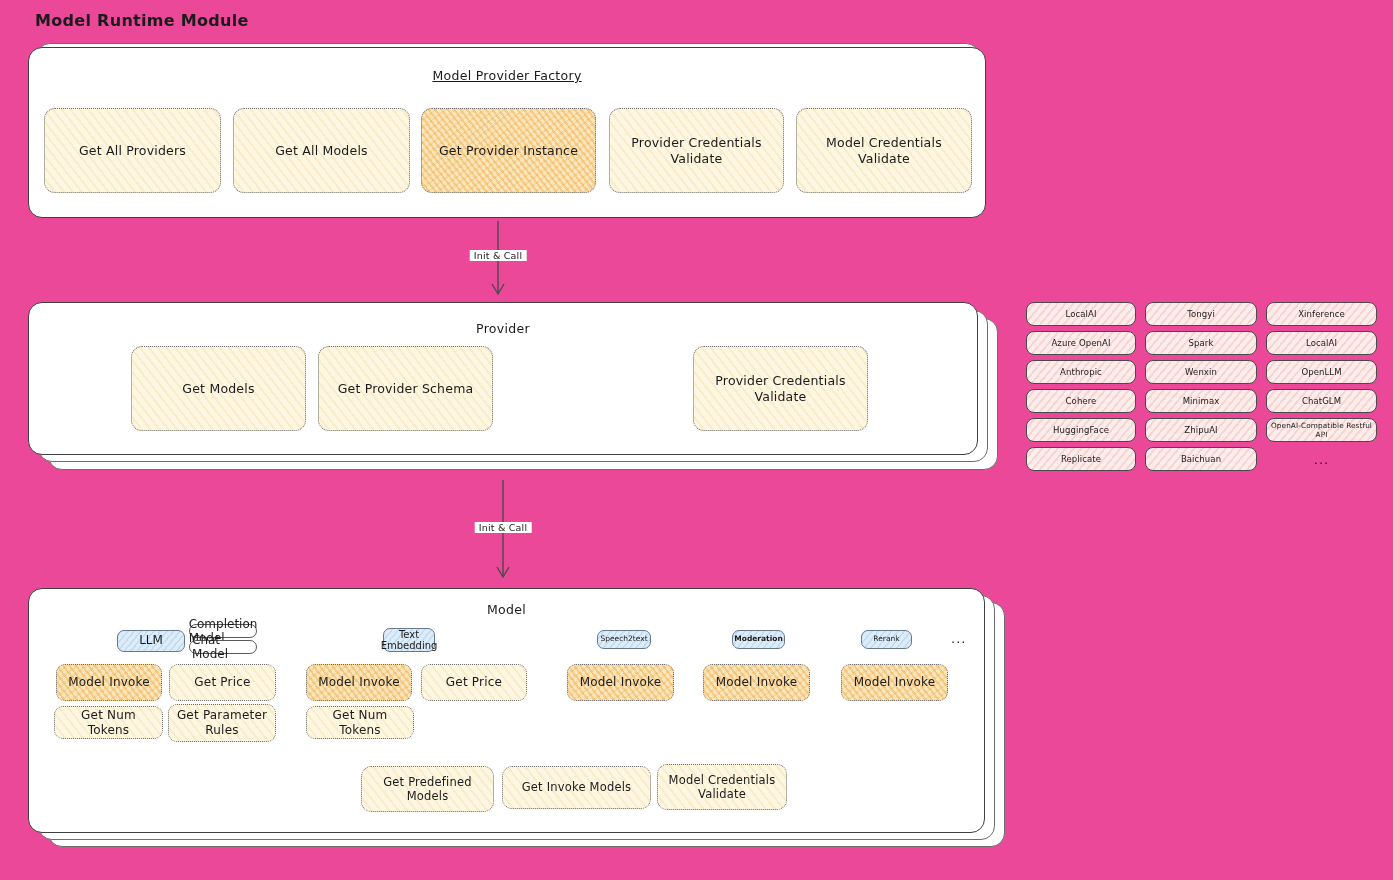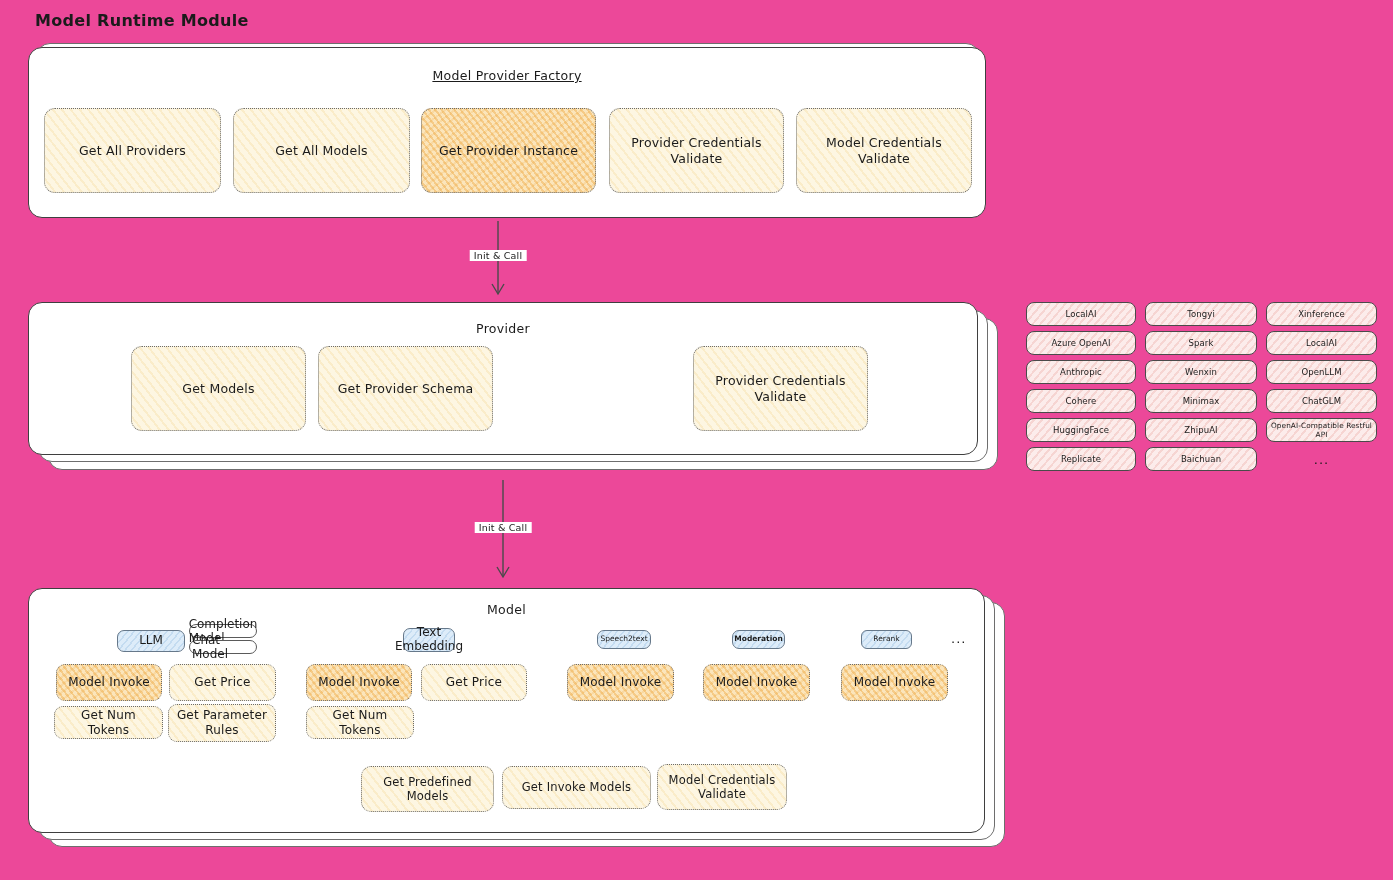--- a/index.html
+++ b/index.html
@@ -107,24 +107,24 @@
   </div>
 
   <div class="abs frame-back" style="left:48px;top:602px;width:957px;height:245px;"></div>
   <div class="abs frame-back" style="left:38px;top:595px;width:957px;height:245px;"></div>
   <div class="abs frame" style="left:28px;top:588px;width:957px;height:245px;">
     <div class="frame-title" style="top:13px;">Model</div>
 
     <div class="abs tag" style="left:88px;top:41px;width:68px;height:22px;font-size:12px;">LLM</div>
     <div class="abs tag-plain" style="left:160px;top:35px;width:68px;height:14px;">Completion Model</div>
     <div class="abs tag-plain" style="left:160px;top:51px;width:68px;height:14px;">Chat Model</div>
-    <div class="abs tag" style="left:354px;top:39px;width:52px;height:24px;font-size:12px;margin-left:20px;">Text Embedding</div>
+    <div class="abs tag" style="left:354px;top:39px;width:52px;height:24px;font-size:10px;">Text Embedding</div>
     <div class="abs tag" style="left:568px;top:41px;width:54px;height:19px;">Speech2text</div>
     <div class="abs tag" style="left:703px;top:41px;width:53px;height:19px;font-weight:bold;">Moderation</div>
-    <div class="abs tag" style="left:832px;top:41px;width:51px;height:19px;border-radius:6px;">Rerank</div>
+    <div class="abs tag" style="left:832px;top:41px;width:51px;height:19px;">Rerank</div>
     <div class="abs ellipsis-text" style="left:922px;top:42px;">...</div>
 
     <div class="abs node hot small" style="left:27px;top:75px;width:106px;height:37px;">Model Invoke</div>
     <div class="abs node small" style="left:140px;top:75px;width:107px;height:37px;">Get Price</div>
     <div class="abs node hot small" style="left:277px;top:75px;width:106px;height:37px;">Model Invoke</div>
     <div class="abs node small" style="left:392px;top:75px;width:106px;height:37px;">Get Price</div>
     <div class="abs node hot small" style="left:538px;top:75px;width:107px;height:37px;">Model Invoke</div>
     <div class="abs node hot small" style="left:674px;top:75px;width:107px;height:37px;">Model Invoke</div>
     <div class="abs node hot small" style="left:812px;top:75px;width:107px;height:37px;">Model Invoke</div>
 

